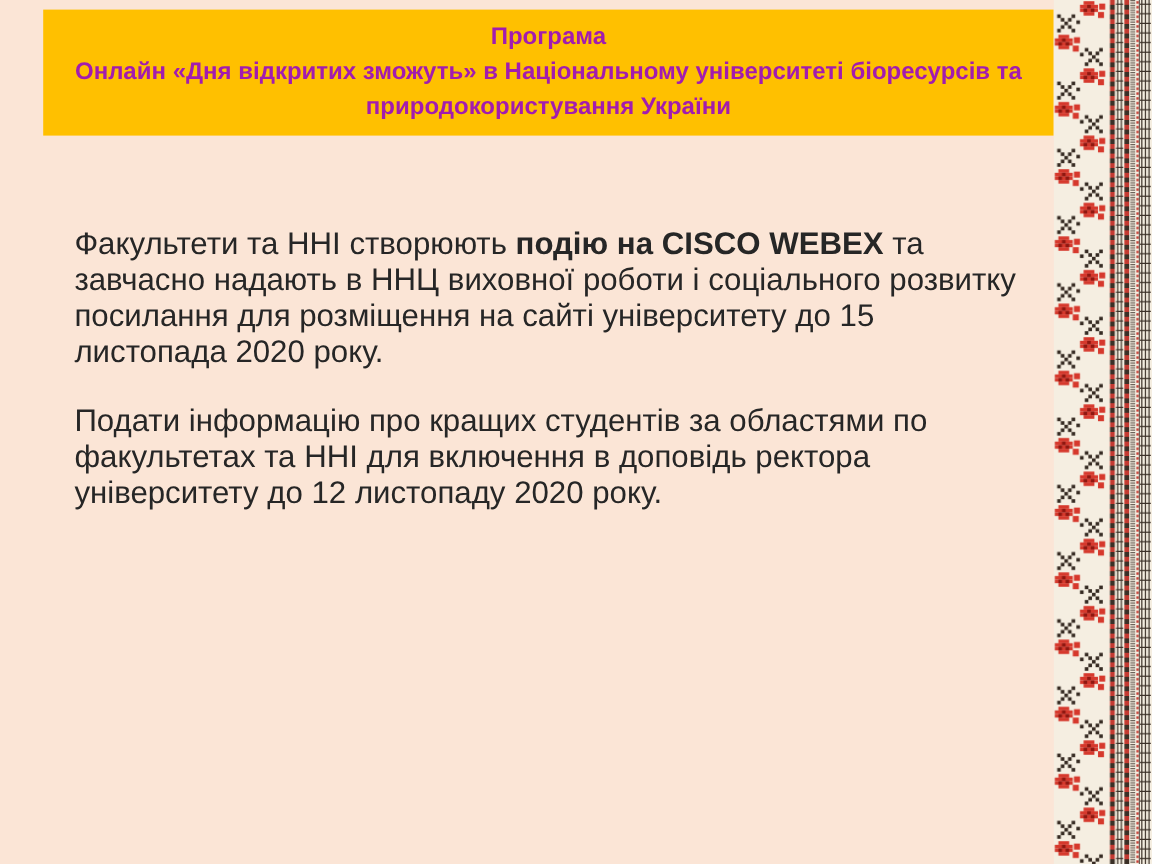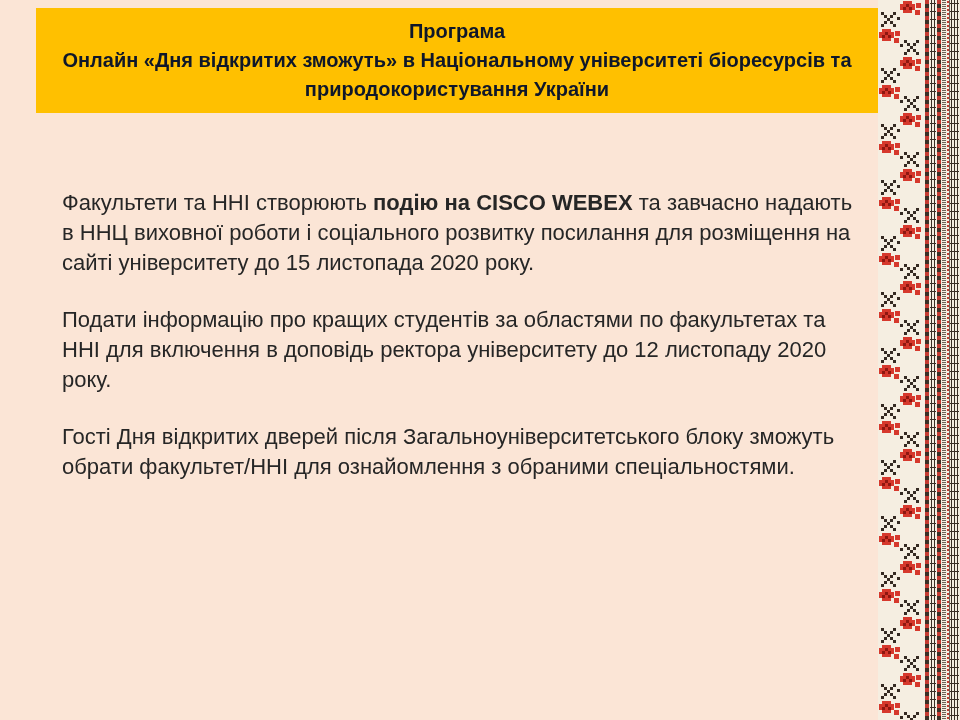--- a/index.html
+++ b/index.html
@@ -25,30 +25,30 @@
     flex-direction: column;
     justify-content: center;
     align-items: center;
     text-align: center;
     padding: 0 15px;
   }
   .banner .title-line {
     font-weight: bold;
     font-size: 20px;
     line-height: 29px;
-    color: #0f172a;
+    color: #a21caf;
   }
 
   .content {
     position: absolute;
     left: 62px;
     top: 188px;
     width: 800px;
     color: #262626;
-    font-size: 22px;
+    font-size: 26px;
     line-height: 30px;
   }
   .content p { margin: 0 0 27px 0; }
   .content .bold-seg { font-weight: bold; }
 
   .embroidery-border {
     position: absolute;
     right: 0;
     top: 0;
     width: 82px;
@@ -62,21 +62,20 @@
 <div class="slide">
 
   <div class="banner">
     <div class="title-line">Програма</div>
     <div class="title-line">Онлайн «Дня відкритих зможуть» в Національному університеті біоресурсів та природокористування України</div>
   </div>
 
   <div class="content">
     <p><span>Факультети та ННІ створюють </span><span class="bold-seg">подію на CISCO WEBEX</span><span> та завчасно надають в ННЦ виховної роботи і соціального розвитку посилання для розміщення на сайті університету до 15 листопада 2020 року.</span></p>
     <p>Подати інформацію про кращих студентів за областями по факультетах та ННІ для включення в доповідь ректора університету до 12 листопаду 2020 року.</p>
-    <p>Гості Дня відкритих дверей після Загальноуніверситетського блоку зможуть обрати факультет/ННІ для ознайомлення з обраними спеціальностями.</p>
   </div>
 
   <div class="embroidery-border">
     <svg width="82" height="720" viewBox="0 0 82 720" xmlns="http://www.w3.org/2000/svg">
       <defs>
         <g id="rz">
           <rect x="3" y="0" width="9" height="3" fill="#d6382c"></rect>
           <rect x="0" y="3" width="15" height="3" fill="#d6382c"></rect>
           <rect x="0" y="6" width="15" height="3" fill="#d6382c"></rect>
           <rect x="3" y="9" width="9" height="3" fill="#d6382c"></rect>

